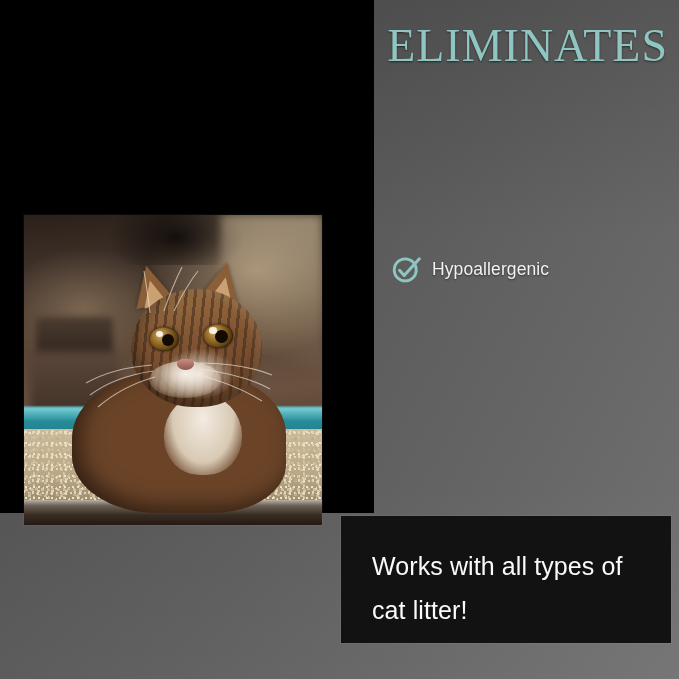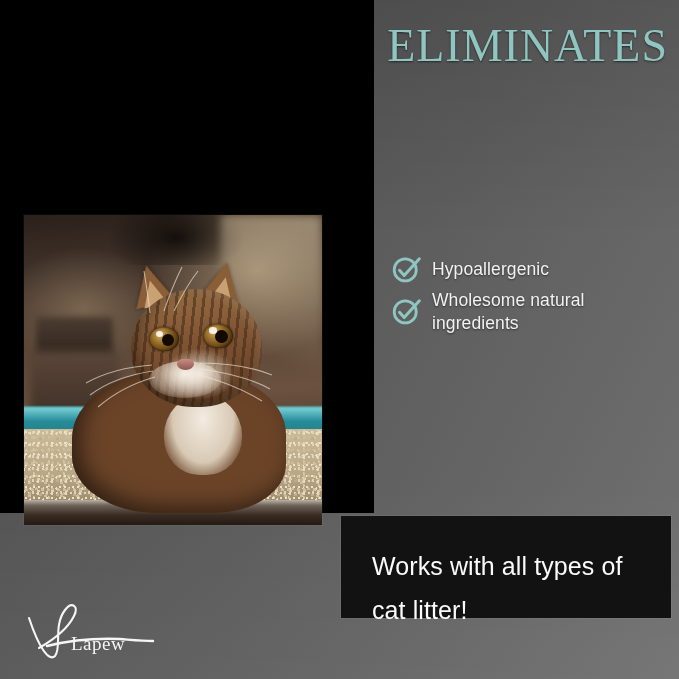--- a/index.html
+++ b/index.html
@@ -251,21 +251,21 @@
     line-height:23px;
     letter-spacing:.1px;
     text-shadow:0 1px 2px rgba(0,0,0,.5);
     padding-top:3px;
   }
 
   
   .bottom-box{
     position:absolute;
     left:341px; top:516px;
-    width:330px; height:102px;
+    width:330px; height:127px;
     background:#121212;
     box-shadow:0 0 0 1px rgba(255,255,255,.05);
     text-decoration:underline;
   }
   .bottom-box-text{
     position:absolute;
     left:31px; top:28px;
     width:275px;
     color:#fafafa;
     font-size:25px;
@@ -352,40 +352,22 @@
       <span class="check-wrap">
         <svg viewBox="0 0 34 34">
           <circle cx="15" cy="18" r="12.5" fill="none" stroke="#8fc6c1" stroke-width="3.2"></circle>
           <path d="M8.5 18.5 L13.8 24.5 L31 5.5" fill="none" stroke="#8fc6c1" stroke-width="3.4" stroke-linecap="round" stroke-linejoin="round"></path>
         </svg>
       </span>
       <span class="bullet-label">Hypoallergenic</span>
     </div>
 
 
-    <div class="bullet-row">
-      <span class="check-wrap">
-        <svg viewBox="0 0 34 34">
-          <circle cx="15" cy="18" r="12.5" fill="none" stroke="#8fc6c1" stroke-width="3.2"></circle>
-          <path d="M8.5 18.5 L13.8 24.5 L31 5.5" fill="none" stroke="#8fc6c1" stroke-width="3.4" stroke-linecap="round" stroke-linejoin="round"></path>
-        </svg>
-      </span>
-      <span class="bullet-label">Wholesome natural ingredients</span>
-    </div>
 
 
   </div>
 
   <div class="bottom-box">
     <div class="bottom-box-text">Works with all types of cat litter!</div>
   </div>
 
-  <div class="logo">
-    <svg width="150" height="72" viewBox="0 0 150 72">
-      <g fill="none" stroke="#f6f6f6" stroke-linecap="round">
-        <path d="M4 22 C 14 52, 24 66, 30 60 C 37 52, 28 30, 40 14 C 47 5, 54 10, 49 20 C 43 32, 28 44, 14 52" stroke-width="2.1"></path>
-        <path d="M22 50 C 46 44, 70 42, 95 43 C 108 44, 118 45, 128 45" stroke-width="2.4"></path>
-      </g>
-    </svg>
-    <div class="logo-text">Lapew</div>
-  </div>
 
 </div>
 
 </body></html>

